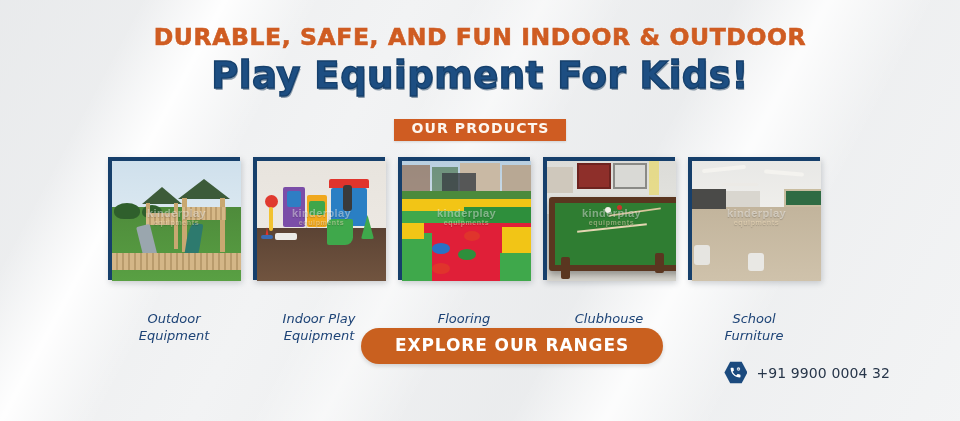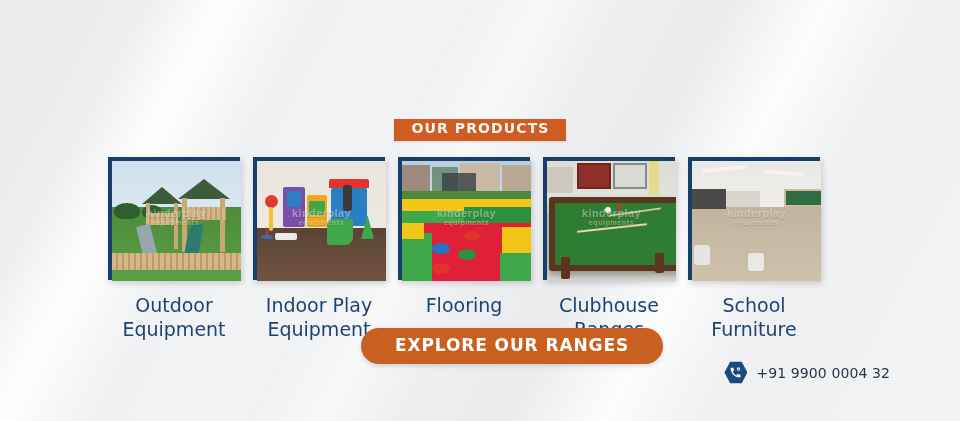--- a/index.html
+++ b/index.html
@@ -59,23 +59,24 @@
     overflow:hidden;background:#cfd4d8;
   }
   .wm{
     position:absolute;left:0;right:0;top:38%;text-align:center;
     color:rgba(255,255,255,.42);font-size:11px;font-weight:bold;
     letter-spacing:.4px;line-height:1.15;pointer-events:none;
     text-shadow:0 1px 1px rgba(0,0,0,.18);
   }
   .wm small{display:block;font-size:7px;letter-spacing:.6px;color:rgba(255,235,200,.45);}
   .cap{
-    margin-top:13px;text-align:center;color:#1d4376;
-    font-size:19px;line-height:1.28;font-weight:normal;
+    margin-top:31px;text-align:center;color:#1d4376;
+    font-size:13px;line-height:1.28;font-weight:normal;
     font-family:"DejaVu Sans", sans-serif;
+    font-style:italic;
   }
 
   
   .sc{position:absolute;inset:0;}
   .sc i{position:absolute;display:block;}
 
   
   .s1{background:linear-gradient(#cfe0ec 0%,#d9e7f0 38%,#4e8b3b 38%,#59a043 100%);}
   .s1 .tree{background:#2f5f2c;border-radius:50% 50% 40% 40%;}
   .s1 .post{background:#c9a871;}
@@ -119,20 +120,24 @@
     display:flex;align-items:center;justify-content:center;
   }
   .hex svg{width:13px;height:13px;display:block;}
   .globe{width:20px;height:20px;display:block;}
 </style>
 </head>
 <body>
 
 <div class="banner">
 
+  <div class="head-wrap">
+    <div class="kicker">DURABLE, SAFE, AND FUN INDOOR &amp; OUTDOOR</div>
+    <div class="title">Play Equipment For Kids!</div>
+  </div>
 
   <div class="badge-row">
     <span class="badge">OUR PRODUCTS</span>
   </div>
 
   <div class="cards">
 
     <div class="card">
       <div class="frame">
         <div class="photo">

